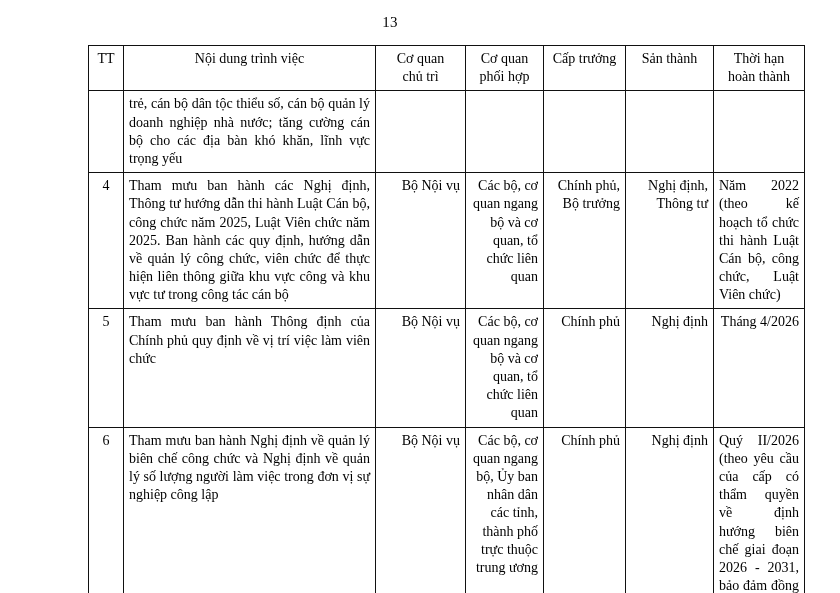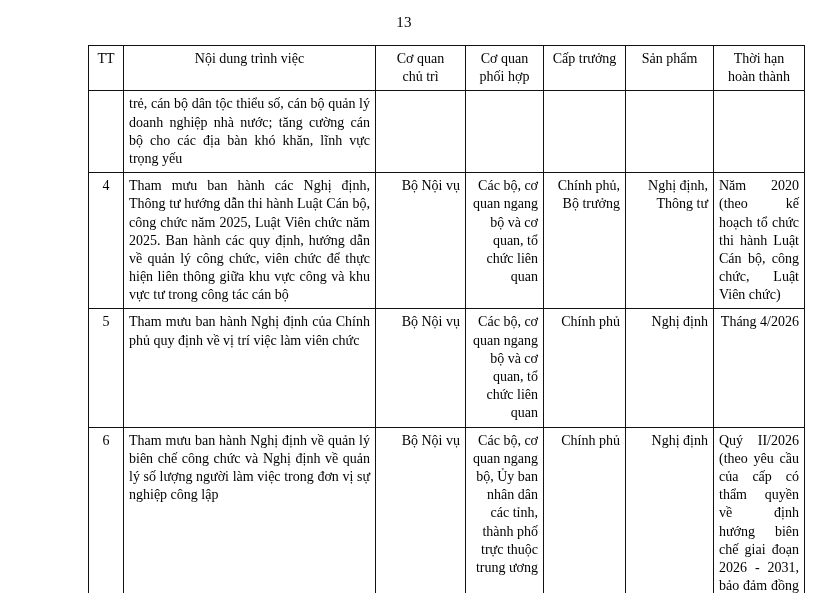--- a/index.html
+++ b/index.html
@@ -22,21 +22,20 @@
     height: 593px;
   }
   .page-number {
     position: absolute;
     left: 0;
     top: 14px;
     width: 780px;
     text-align: center;
     font-size: 15px;
     letter-spacing: 0.3px;
-    padding-left: 14px;
   }
   table.doc-table {
     position: absolute;
     left: 88px;
     top: 45px;
     width: 716px;
     border-collapse: collapse;
     table-layout: fixed;
   }
   table.doc-table td,
@@ -104,21 +103,21 @@
           <span class="cellline">chủ trì</span>
         </th>
         <th>
           <span class="cellline">Cơ quan</span>
           <span class="cellline">phối hợp</span>
         </th>
         <th>
           <span class="cellline">Cấp trưởng</span>
         </th>
         <th>
-          <span class="cellline">Sản phẩm</span>
+          <span class="cellline">Sản thành</span>
         </th>
         <th>
           <span class="cellline">Thời hạn</span>
           <span class="cellline">hoàn thành</span>
         </th>
       </tr>
     </thead>
     <tbody>
       <tr style="height:64px;">
         <td class="tt"></td>
@@ -129,25 +128,25 @@
         <td class="ctr"></td>
         <td class="thoihan"></td>
       </tr>
       <tr style="height:114px;">
         <td class="tt">4</td>
         <td class="noidung">Tham mưu ban hành các Nghị định, Thông tư hướng dẫn thi hành Luật Cán bộ, công chức năm 2025, Luật Viên chức năm 2025. Ban hành các quy định, hướng dẫn về quản lý công chức, viên chức để thực hiện liên thông giữa khu vực công và khu vực tư trong công tác cán bộ</td>
         <td class="ctr">Bộ Nội vụ</td>
         <td class="ctr">Các bộ, cơ quan ngang bộ và cơ quan, tổ chức liên quan</td>
         <td class="ctr">Chính phủ, Bộ trưởng</td>
         <td class="ctr">Nghị định, Thông tư</td>
-        <td class="thoihan">Năm 2020 (theo kế hoạch tổ chức thi hành Luật Cán bộ, công chức, Luật Viên chức)</td>
+        <td class="thoihan">Năm 2022 (theo kế hoạch tổ chức thi hành Luật Cán bộ, công chức, Luật Viên chức)</td>
       </tr>
       <tr style="height:100px;">
         <td class="tt">5</td>
-        <td class="noidung">Tham mưu ban hành Nghị định của Chính phủ quy định về vị trí việc làm viên chức</td>
+        <td class="noidung">Tham mưu ban hành Thông định của Chính phủ quy định về vị trí việc làm viên chức</td>
         <td class="ctr">Bộ Nội vụ</td>
         <td class="ctr">Các bộ, cơ quan ngang bộ và cơ quan, tổ chức liên quan</td>
         <td class="ctr">Chính phủ</td>
         <td class="ctr">Nghị định</td>
         <td class="thoihan plain">Tháng 4/2026</td>
       </tr>
       <tr style="height:154px;">
         <td class="tt">6</td>
         <td class="noidung">Tham mưu ban hành Nghị định về quản lý biên chế công chức và Nghị định về quản lý số lượng người làm việc trong đơn vị sự nghiệp công lập</td>
         <td class="ctr">Bộ Nội vụ</td>

